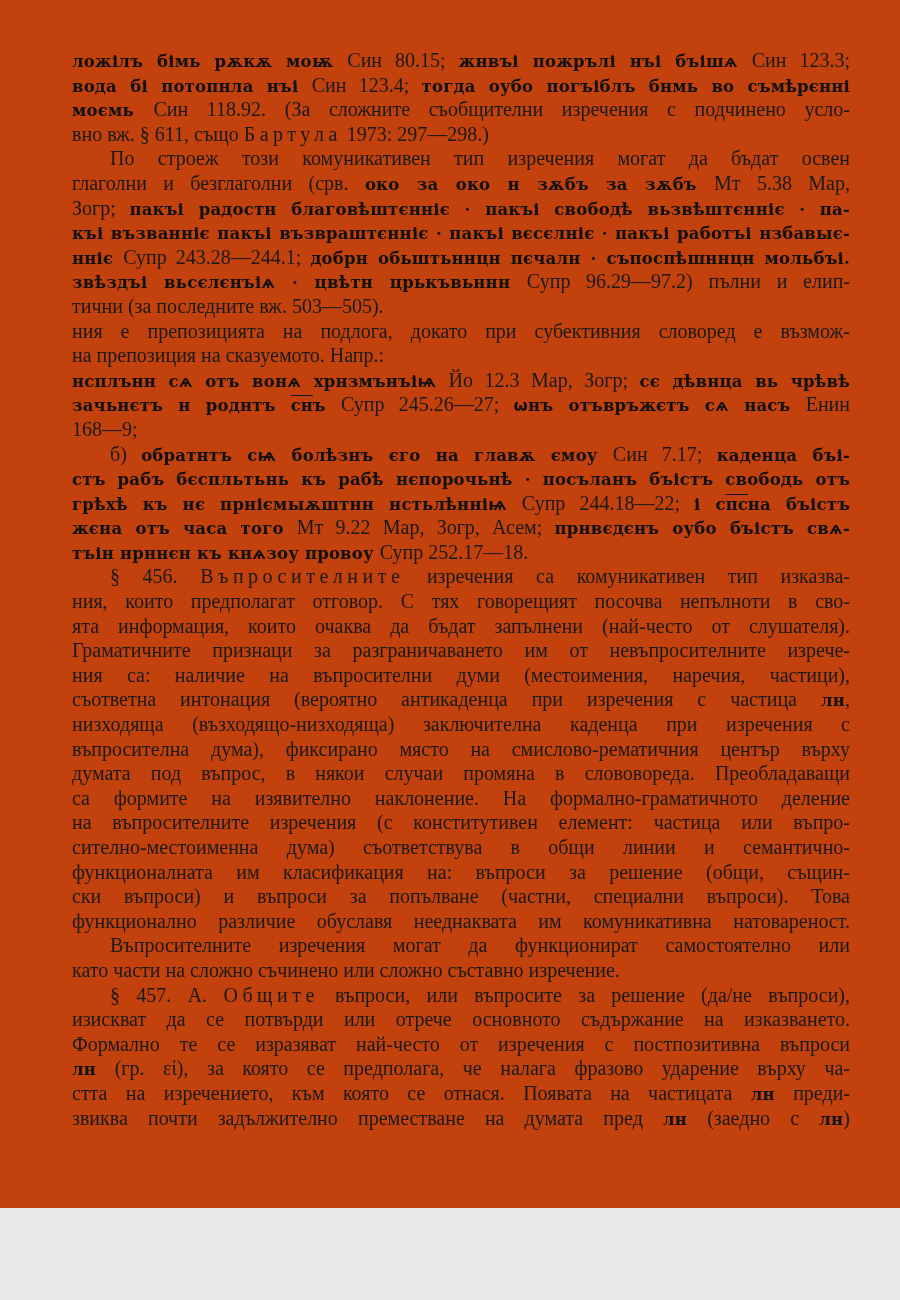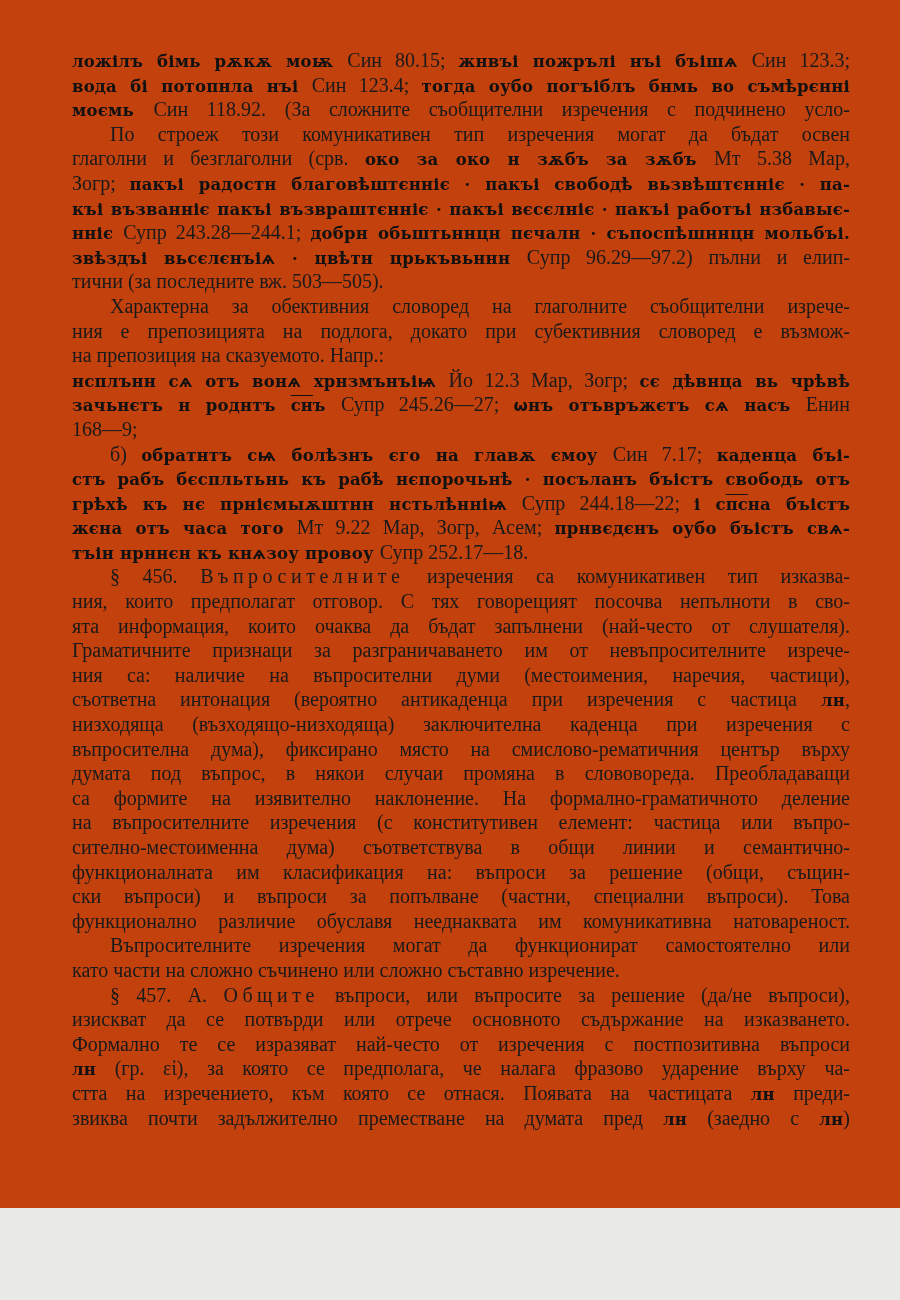--- a/index.html
+++ b/index.html
@@ -39,28 +39,28 @@
   }
 </style>
 </head>
 <body>
 
 <div class="page">
   <div class="textblock">
       <div class="line"><span class="o">ложілъ бімь рѫкѫ моѭ </span><span class="n">Син 80.15; </span><span class="o">жнвъі пожрълі нъі бъішѧ </span><span class="n">Син 123.3;</span></div>
       <div class="line"><span class="o">вода бі потопнла нъі </span><span class="n">Син 123.4; </span><span class="o">тогда оубо погъіблъ бнмь во съмѣрєнні</span></div>
       <div class="line"><span class="o">моємь </span><span class="n">Син 118.92. (За сложните съобщителни изречения с подчинено усло-</span></div>
+      <div class="line end"><span class="n">вно вж. § 611, също </span><span class="s">Бартула</span><span class="n"> 1973: 297—298.)</span></div>
       <div class="line indent"><span class="n">По строеж този комуникативен тип изречения могат да бъдат освен</span></div>
       <div class="line"><span class="n">глаголни и безглаголни (срв. </span><span class="o">око за око н зѫбъ за зѫбъ </span><span class="n">Мт 5.38 Мар,</span></div>
       <div class="line"><span class="n">Зогр; </span><span class="o">пакъі радостн благовѣштєнніє · пакъі свободѣ вьзвѣштєнніє · па-</span></div>
       <div class="line"><span class="o">къі възванніє пакъі възвраштєнніє · пакъі вєсєлніє · пакъі работъі нзбавыє-</span></div>
       <div class="line"><span class="o">нніє </span><span class="n">Супр 243.28—244.1; </span><span class="o">добрн обьштьннцн пєчалн · съпоспѣшннцн мольбъі.</span></div>
       <div class="line"><span class="o">звѣздъі вьсєлєнъіѧ · цвѣтн црькъвьннн </span><span class="n">Супр 96.29—97.2) пълни и елип-</span></div>
       <div class="line end"><span class="n">тични (за последните вж. 503—505).</span></div>
-      <div class="line indent"><span class="n">Характерна за обективния словоред на глаголните съобщителни изрече-</span></div>
       <div class="line"><span class="n">ния е препозицията на подлога, докато при субективния словоред е възмож-</span></div>
       <div class="line end"><span class="n">на препозиция на сказуемото. Напр.:</span></div>
       <div class="line"><span class="o">нсплънн сѧ отъ вонѧ хрнзмънъіѩ </span><span class="n">Йо 12.3 Мар, Зогр; </span><span class="o">сє дѣвнца вь чрѣвѣ</span></div>
       <div class="line"><span class="o">зачьнєтъ н роднтъ </span><span class="t">сн</span><span class="o">ъ </span><span class="n">Супр 245.26—27; </span><span class="o">ѡнъ отъвръжєтъ сѧ насъ </span><span class="n">Енин</span></div>
       <div class="line end"><span class="n">168—9;</span></div>
       <div class="line indent"><span class="n">б) </span><span class="o">обратнтъ сѩ болѣзнъ єго на главѫ ємоу </span><span class="n">Син 7.17; </span><span class="o">каденца бъі-</span></div>
       <div class="line"><span class="o">стъ рабъ бєспльтьнь къ рабѣ нєпорочьнѣ · посъланъ бъістъ свободь отъ</span></div>
       <div class="line"><span class="o">грѣхѣ къ нє прніємыѫштнн нстьлѣнніѩ </span><span class="n">Супр 244.18—22; </span><span class="o">і с</span><span class="t">пс</span><span class="o">на бъістъ</span></div>
       <div class="line"><span class="o">жєна отъ часа того </span><span class="n">Мт 9.22 Мар, Зогр, Асем; </span><span class="o">прнвєдєнъ оубо бъістъ свѧ-</span></div>
       <div class="line end"><span class="o">тъін нрннєн къ кнѧзоу провоу </span><span class="n">Супр 252.17—18.</span></div>

